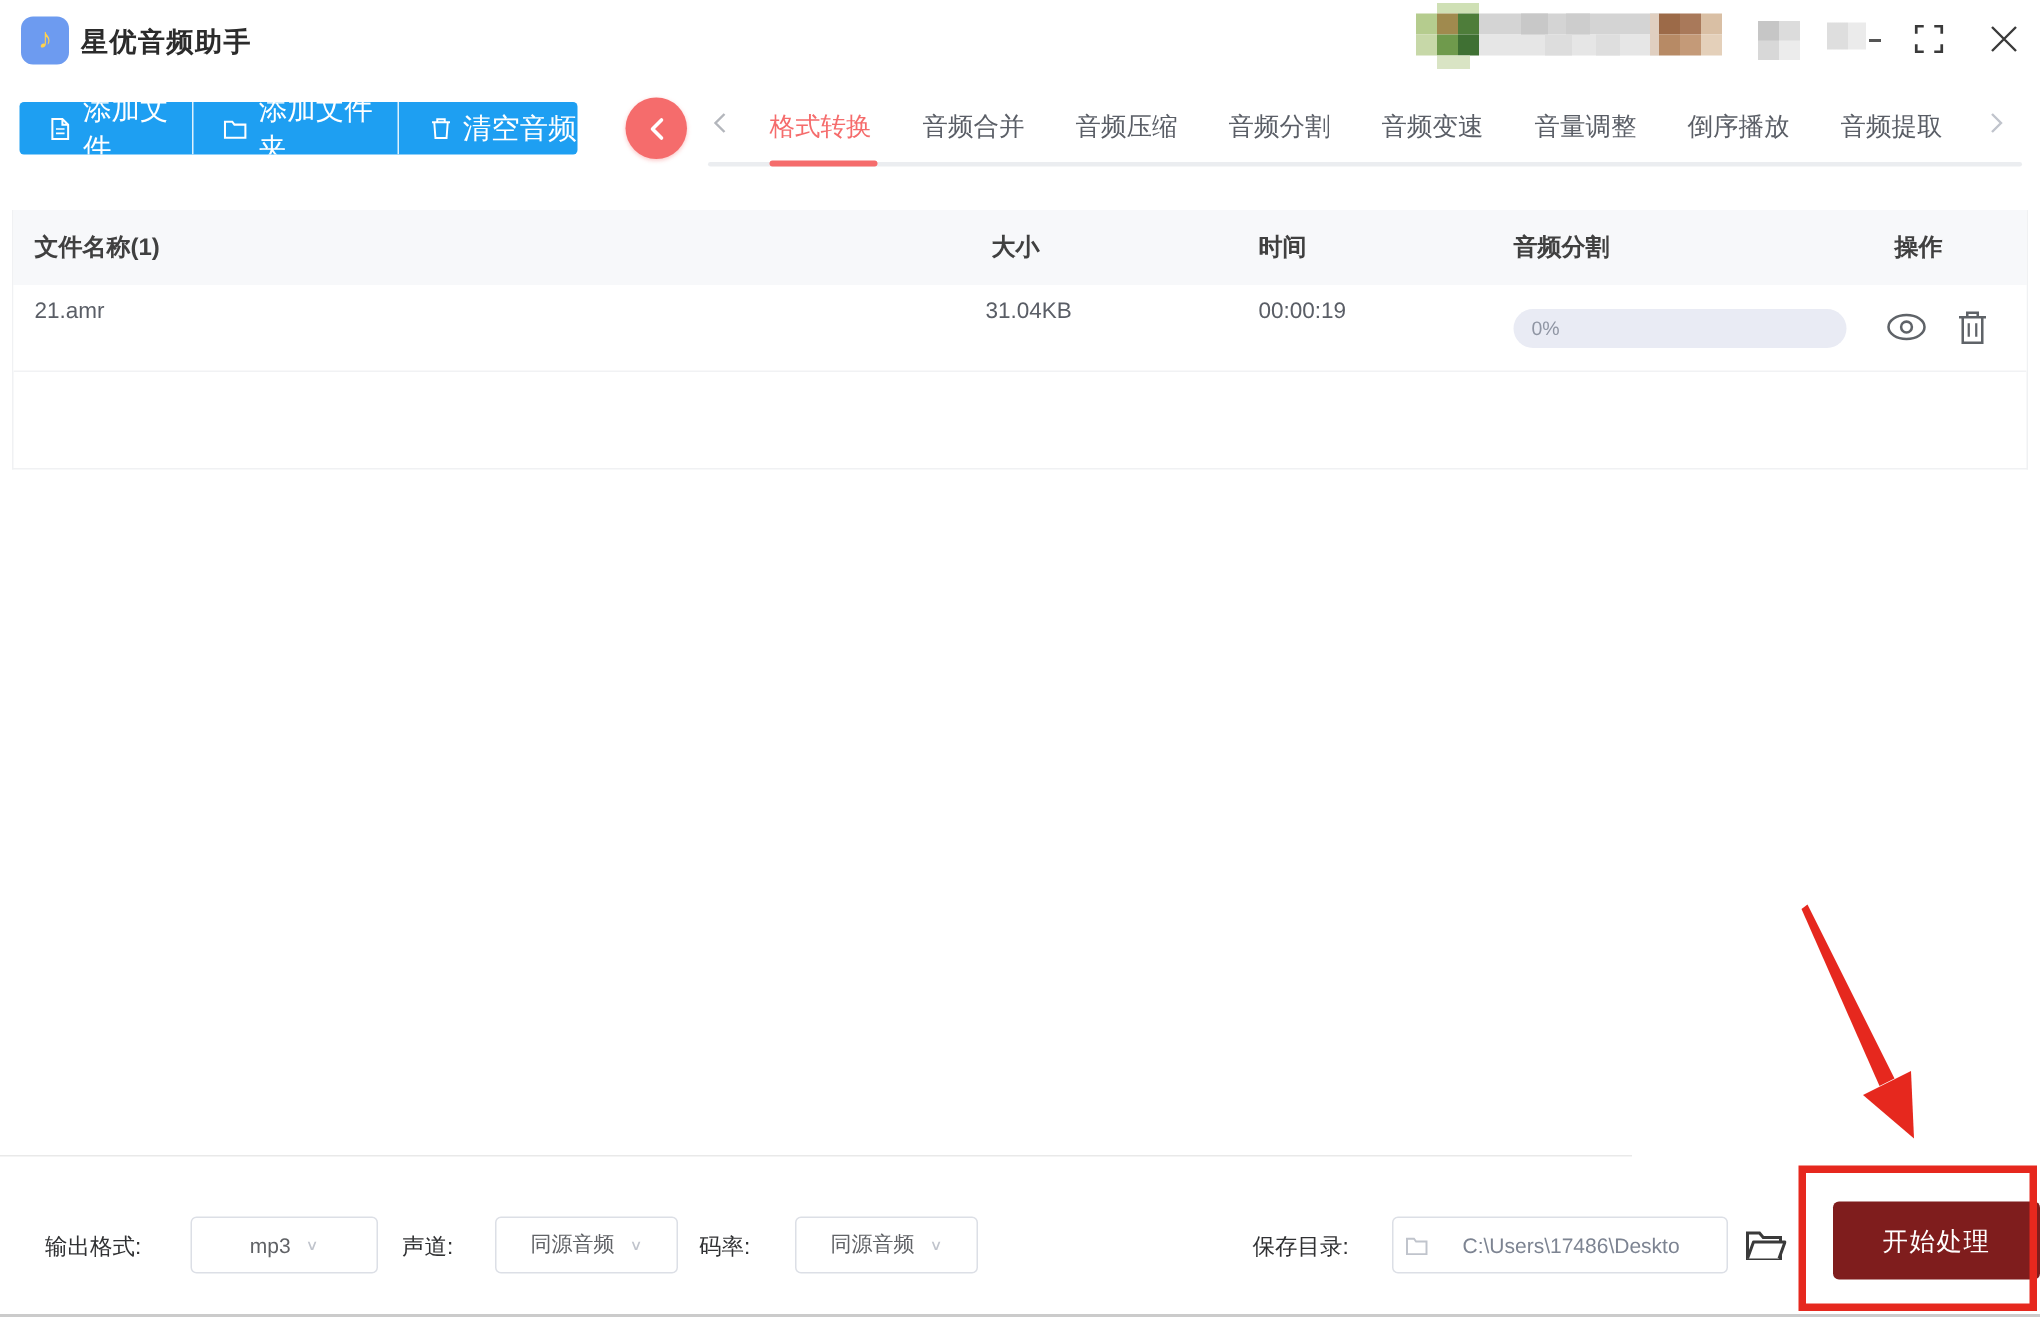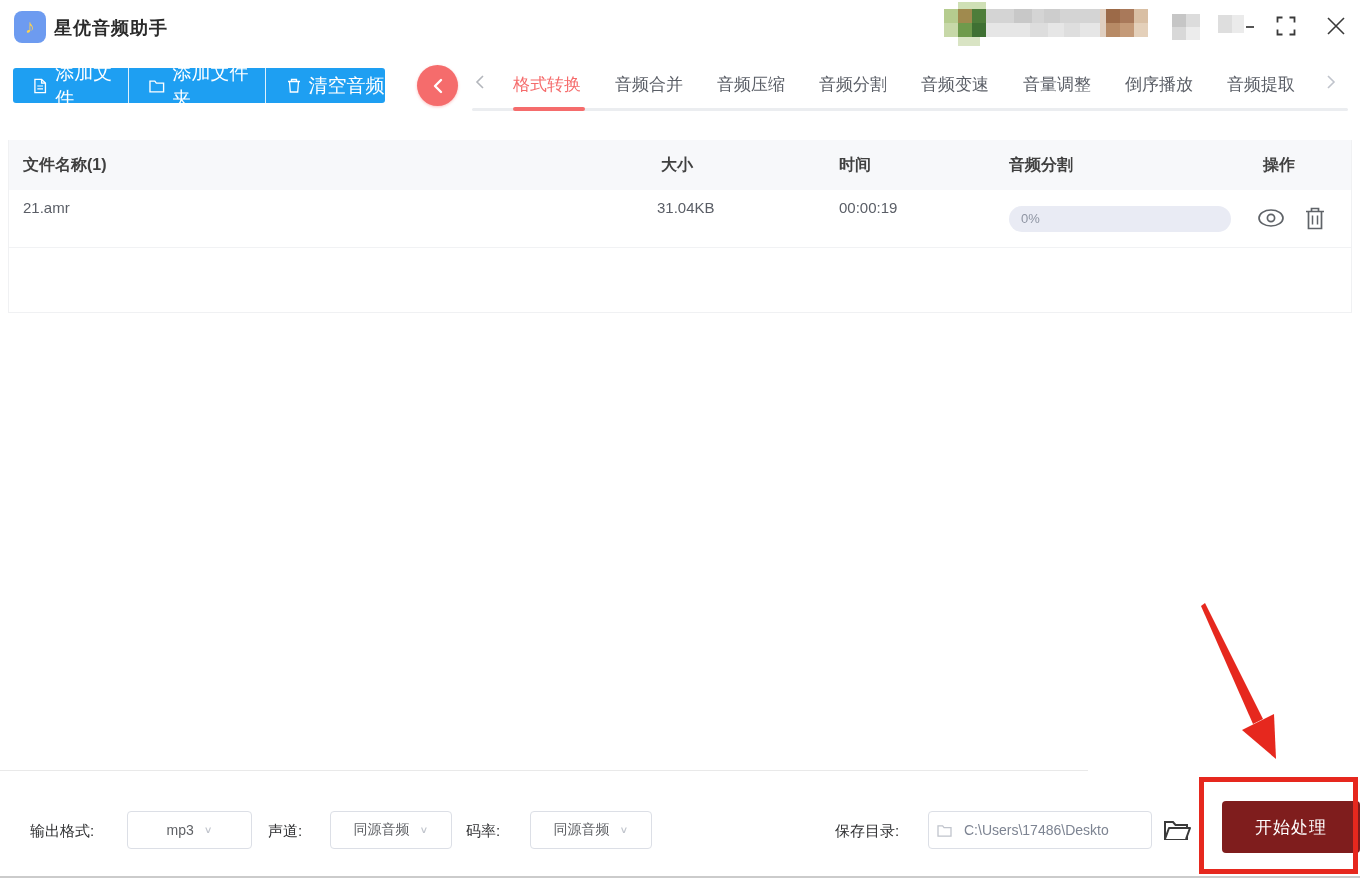--- a/index.html
+++ b/index.html
@@ -64,21 +64,21 @@
   .f-label { position:absolute; top:51px; font-size:15px; color:#303133; }
   .lbl-format { left:30px; } .lbl-channel { left:268px; } .lbl-bitrate { left:466px; } .lbl-savedir { left:835px; }
   .select {
     position:absolute; top:40px; height:38px; background:#fff; border:1px solid #dcdfe6; border-radius:4px;
     display:flex; align-items:center; justify-content:center; gap:10px; font-size:14px; color:#606266; cursor:pointer;
   }
   .sel-format { left:127px; width:125px;align-items:center; } .sel-channel { left:330px; width:122px; } .sel-bitrate { left:530px; width:122px; }
   .select .caret { color:#c0c4cc; font-size:12px; transform:scaleY(.8); }
   .path-input {
     position:absolute; left:928px; top:40px; width:224px; height:38px; background:#fff; border:1px solid #dcdfe6; border-radius:4px;
-    display:flex; align-items:center; gap:12px; padding:4px 8px; font-size:14px; color:#7d8492; cursor:text; overflow:hidden;
+    display:flex; align-items:center; gap:23px; padding:4px 8px; font-size:14px; color:#7d8492; cursor:text; overflow:hidden;
   }
   .path-text { white-space:nowrap; overflow:hidden; }
   .browse-btn { position:absolute; left:1161px; top:44px; width:32px; height:30px; display:flex; align-items:center; justify-content:center; cursor:pointer; }
   .start-btn {
     position:absolute; left:1222px; top:801px; width:138px; height:52px; background:#7f1d1d; border-radius:4px;
     color:#fff; font-size:17px; display:flex; align-items:center; justify-content:center; cursor:pointer; letter-spacing:1px;
   }
   
   .anno-rect { position:absolute; left:1199px; top:777px; width:159px; height:97px; border:5px solid #e6281e; pointer-events:none; z-index:20; }
   .anno-arrow { position:absolute; left:0; top:0; pointer-events:none; z-index:21; }

